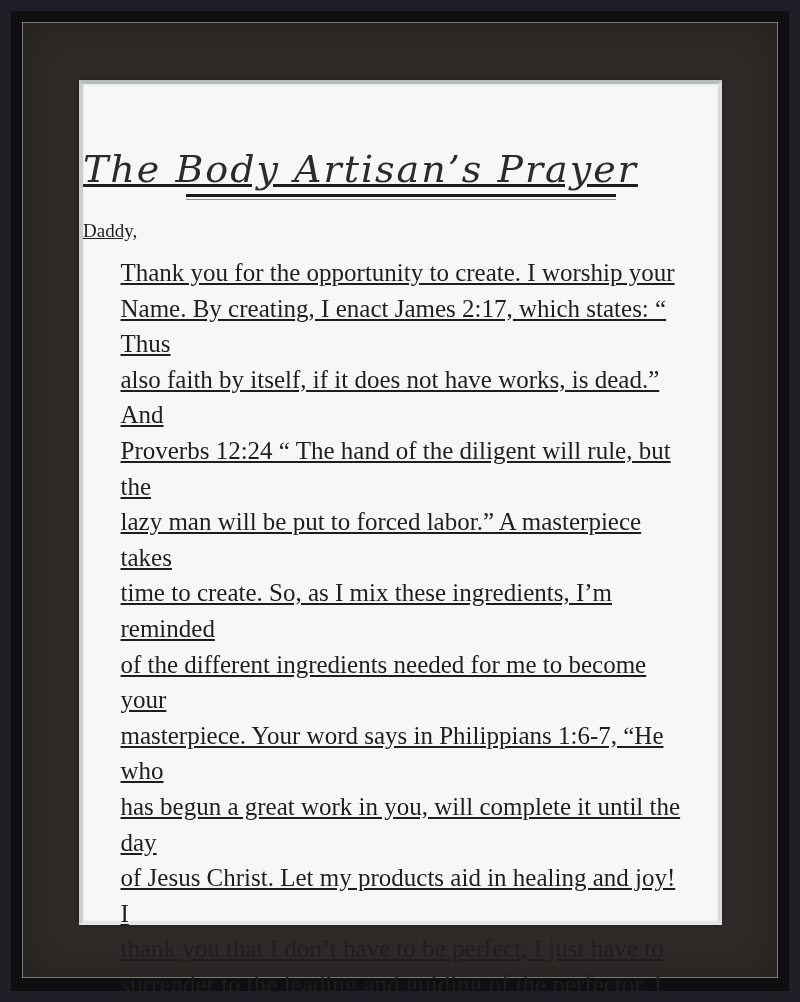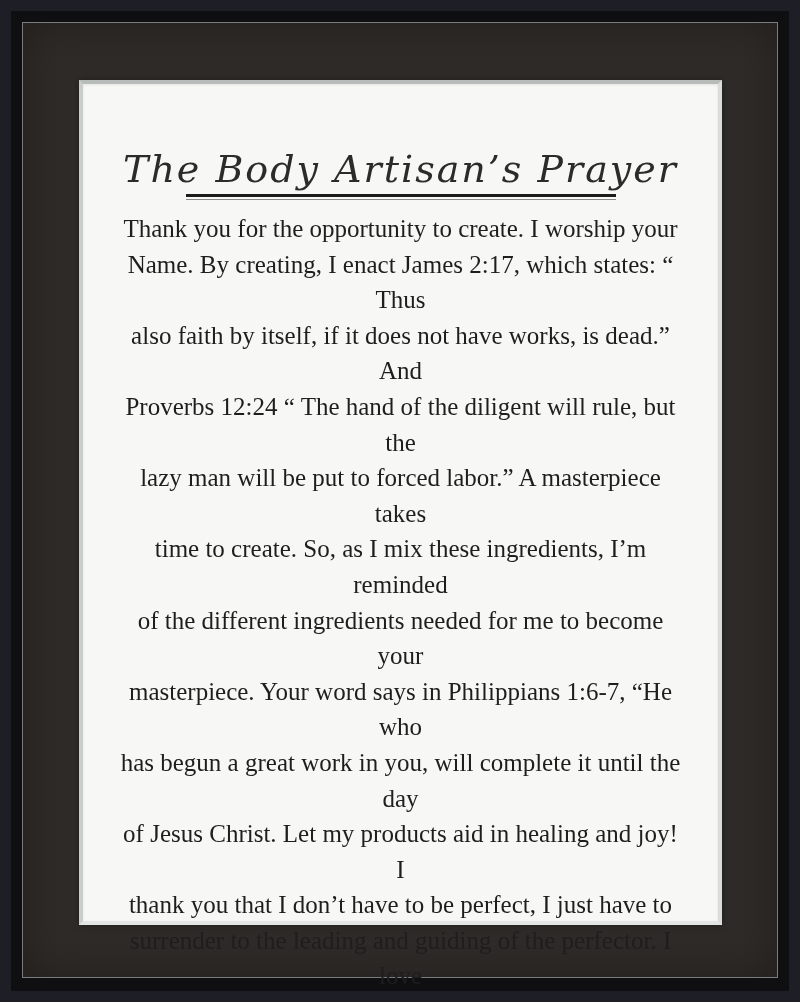--- a/index.html
+++ b/index.html
@@ -27,22 +27,22 @@
     background:var(--mat);
     border:1px solid var(--mat_trim);
     box-shadow: inset 0 0 46px rgba(0,0,0,0.30);
   }
   .paper{
     position:absolute;left:79px;top:80px;right:78px;bottom:77px;
     background:var(--paper);
     border:4px solid;
     border-color:#b7bbba #dadcdb #e4e6e5 #c9cdcc;
     box-shadow: 0 0 7px rgba(0,0,0,0.35), inset 0 1px 3px rgba(0,0,0,0.08);
-    text-align:center;
     color:var(--ink);
+    text-decoration:underline;
   }
   .title{
     margin-top:62px;
     font-family:"DejaVu Serif", serif;
     font-style:italic;
     font-size:38px;
     line-height:46px;
     letter-spacing:2px;
     color:var(--title_ink);
   }
@@ -74,20 +74,21 @@
 </style>
 </head>
 <body>
 
 <div class="scene">
   <div class="frame"></div>
   <div class="mat"></div>
   <div class="paper">
     <div class="title">The Body Artisan’s Prayer</div>
     <div class="title-underline"></div>
+    <div class="salutation">Daddy,</div>
     <div class="body-text">Thank you for the opportunity to create. I worship your
 Name. By creating, I enact James 2:17, which states: “ Thus
 also faith by itself, if it does not have works, is dead.” And
 Proverbs 12:24 “ The hand of the diligent will rule, but the
 lazy man will be put to forced labor.” A masterpiece takes
 time to create. So, as I mix these ingredients, I’m reminded
 of the different ingredients needed for me to become your
 masterpiece. Your word says in Philippians 1:6-7, “He who
 has begun a great work in you, will complete it until the day
 of Jesus Christ. Let my products aid in healing and joy! I

